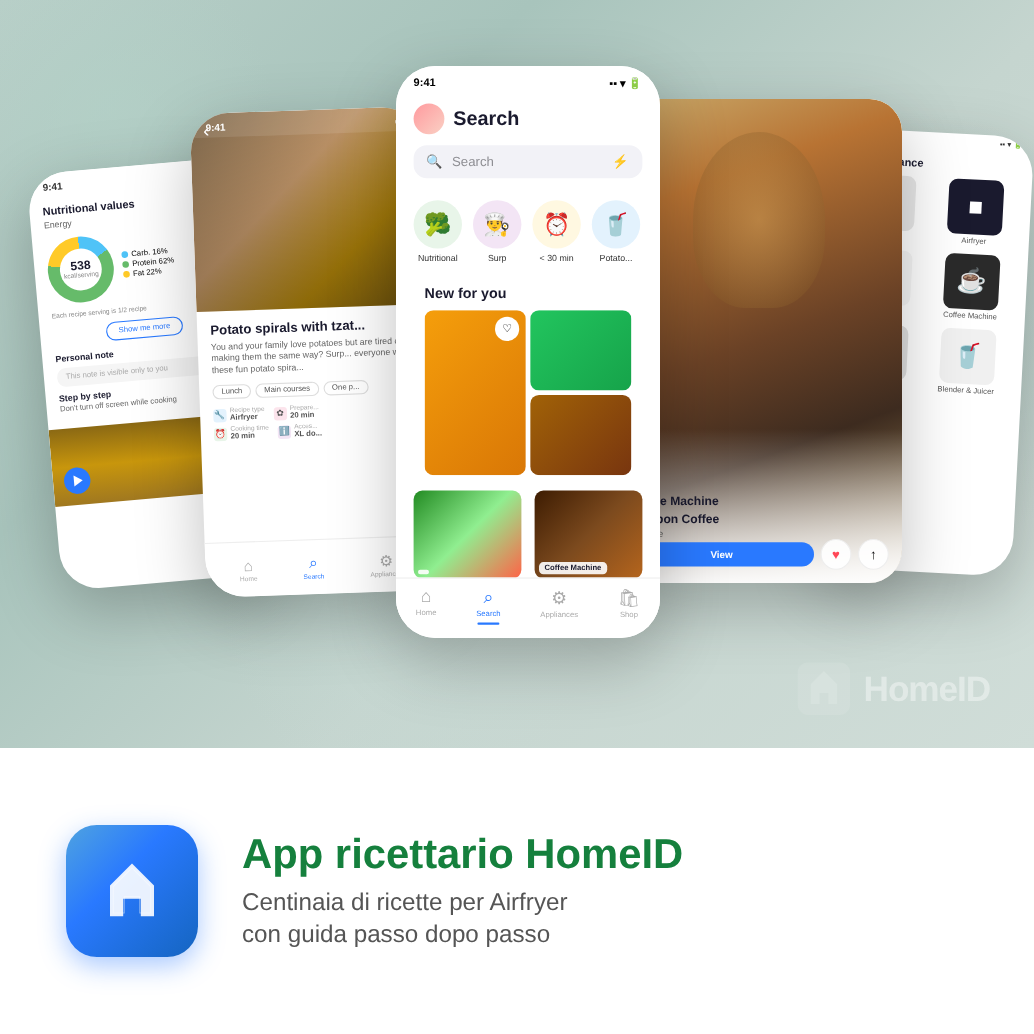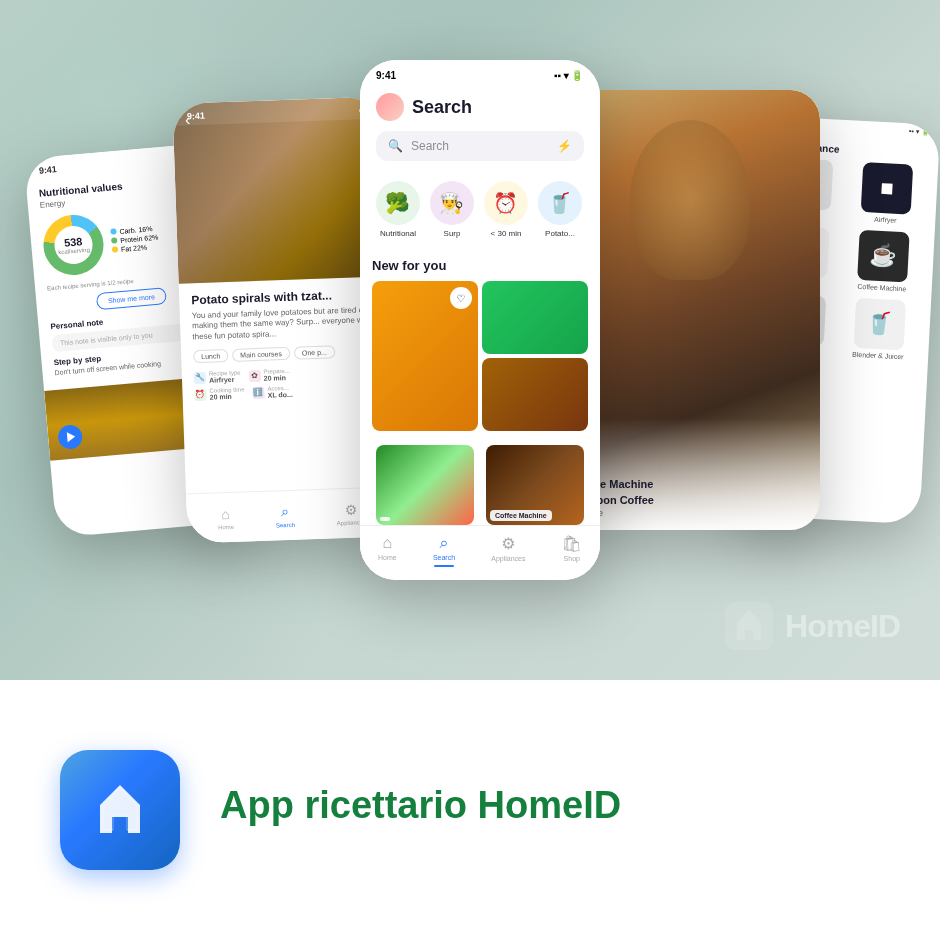--- a/index.html
+++ b/index.html
@@ -286,21 +286,21 @@
       border-radius: 50%;
       display: flex; align-items: center; justify-content: center;
       font-size: 20px;
     }
     .cat-green { background: #e8f5e9; }
     .cat-purple { background: #f3e5f5; }
     .cat-yellow { background: #fff8e1; }
     .cat-blue { background: #e3f2fd; }
     .cat-label { font-size: 8px; color: #333; text-align: center; }
     .new-for-you {
-      padding: 10px 12px 6px;
+      padding: 10px 26px 6px;
       background: white;
     }
     .section-title { font-size: 13px; font-weight: 700; color: #1a1a2e; margin-bottom: 8px; }
     .recipe-grid { display: grid; grid-template-columns: 1fr 1fr; gap: 4px; height: 150px; }
     .recipe-cell {
       border-radius: 8px;
       overflow: hidden;
       position: relative;
     }
     .recipe-cell.tall { grid-row: span 2; }
@@ -731,20 +731,25 @@
         <div class="coffee-status">
           <span>▪▪ ▾ 🔋</span>
         </div>
 
         <div style="position:absolute;inset:0;background:linear-gradient(160deg, #c8a96a 0%, #b87333 20%, #6b4226 50%, #3d2b1f 70%, rgba(200,180,150,0.4) 100%);"></div>
         <div style="position:absolute;top:30px;left:50%;transform:translateX(-50%);width:120px;height:160px;background:radial-gradient(ellipse, rgba(200,150,80,0.6) 0%, rgba(100,60,20,0.3) 100%);border-radius:50% 50% 40% 40%;"></div>
         <div class="coffee-screen-content">
           <div class="coffee-title">Coffee Machine</div>
           <div style="font-size:11px;font-weight:700;color:#1a1a2e;margin-bottom:2px;">Bombon Coffee</div>
           <div class="coffee-late">...ly late</div>
+          <div class="coffee-actions">
+            <div class="view-btn">View</div>
+            <div class="action-btn liked">♥</div>
+            <div class="action-btn">↑</div>
+          </div>
         </div>
       </div>
     </div>
 
     <div class="phone phone-far-right">
       <div class="far-right-status">
         <span>▪▪ ▾ 🔋</span>
       </div>
       <div class="appliances-header">
         <div class="appliances-title">your appliance</div>
@@ -794,14 +799,18 @@
 
 <div class="bottom-section">
   <div class="app-icon">
     <svg class="app-icon-logo" viewBox="0 0 70 70">
       <path d="M35 10 L55 30 L55 58 L43 58 L43 42 L27 42 L27 58 L15 58 L15 30 Z" fill="white" opacity="0.9"></path>
       <path d="M35 14 L52 31 L52 55 L42 55 L42 40 L28 40 L28 55 L18 55 L18 31 Z" fill="none" stroke="rgba(255,255,255,0.4)" stroke-width="1"></path>
     </svg>
   </div>
   <div class="app-info">
     <div class="app-name">App ricettario HomeID</div>
+    <div class="app-tagline">
+      <span>Centinaia di ricette per Airfryer</span><br>
+      <span>con guida passo dopo passo</span>
+    </div>
   </div>
 </div>
 
 </body></html>

